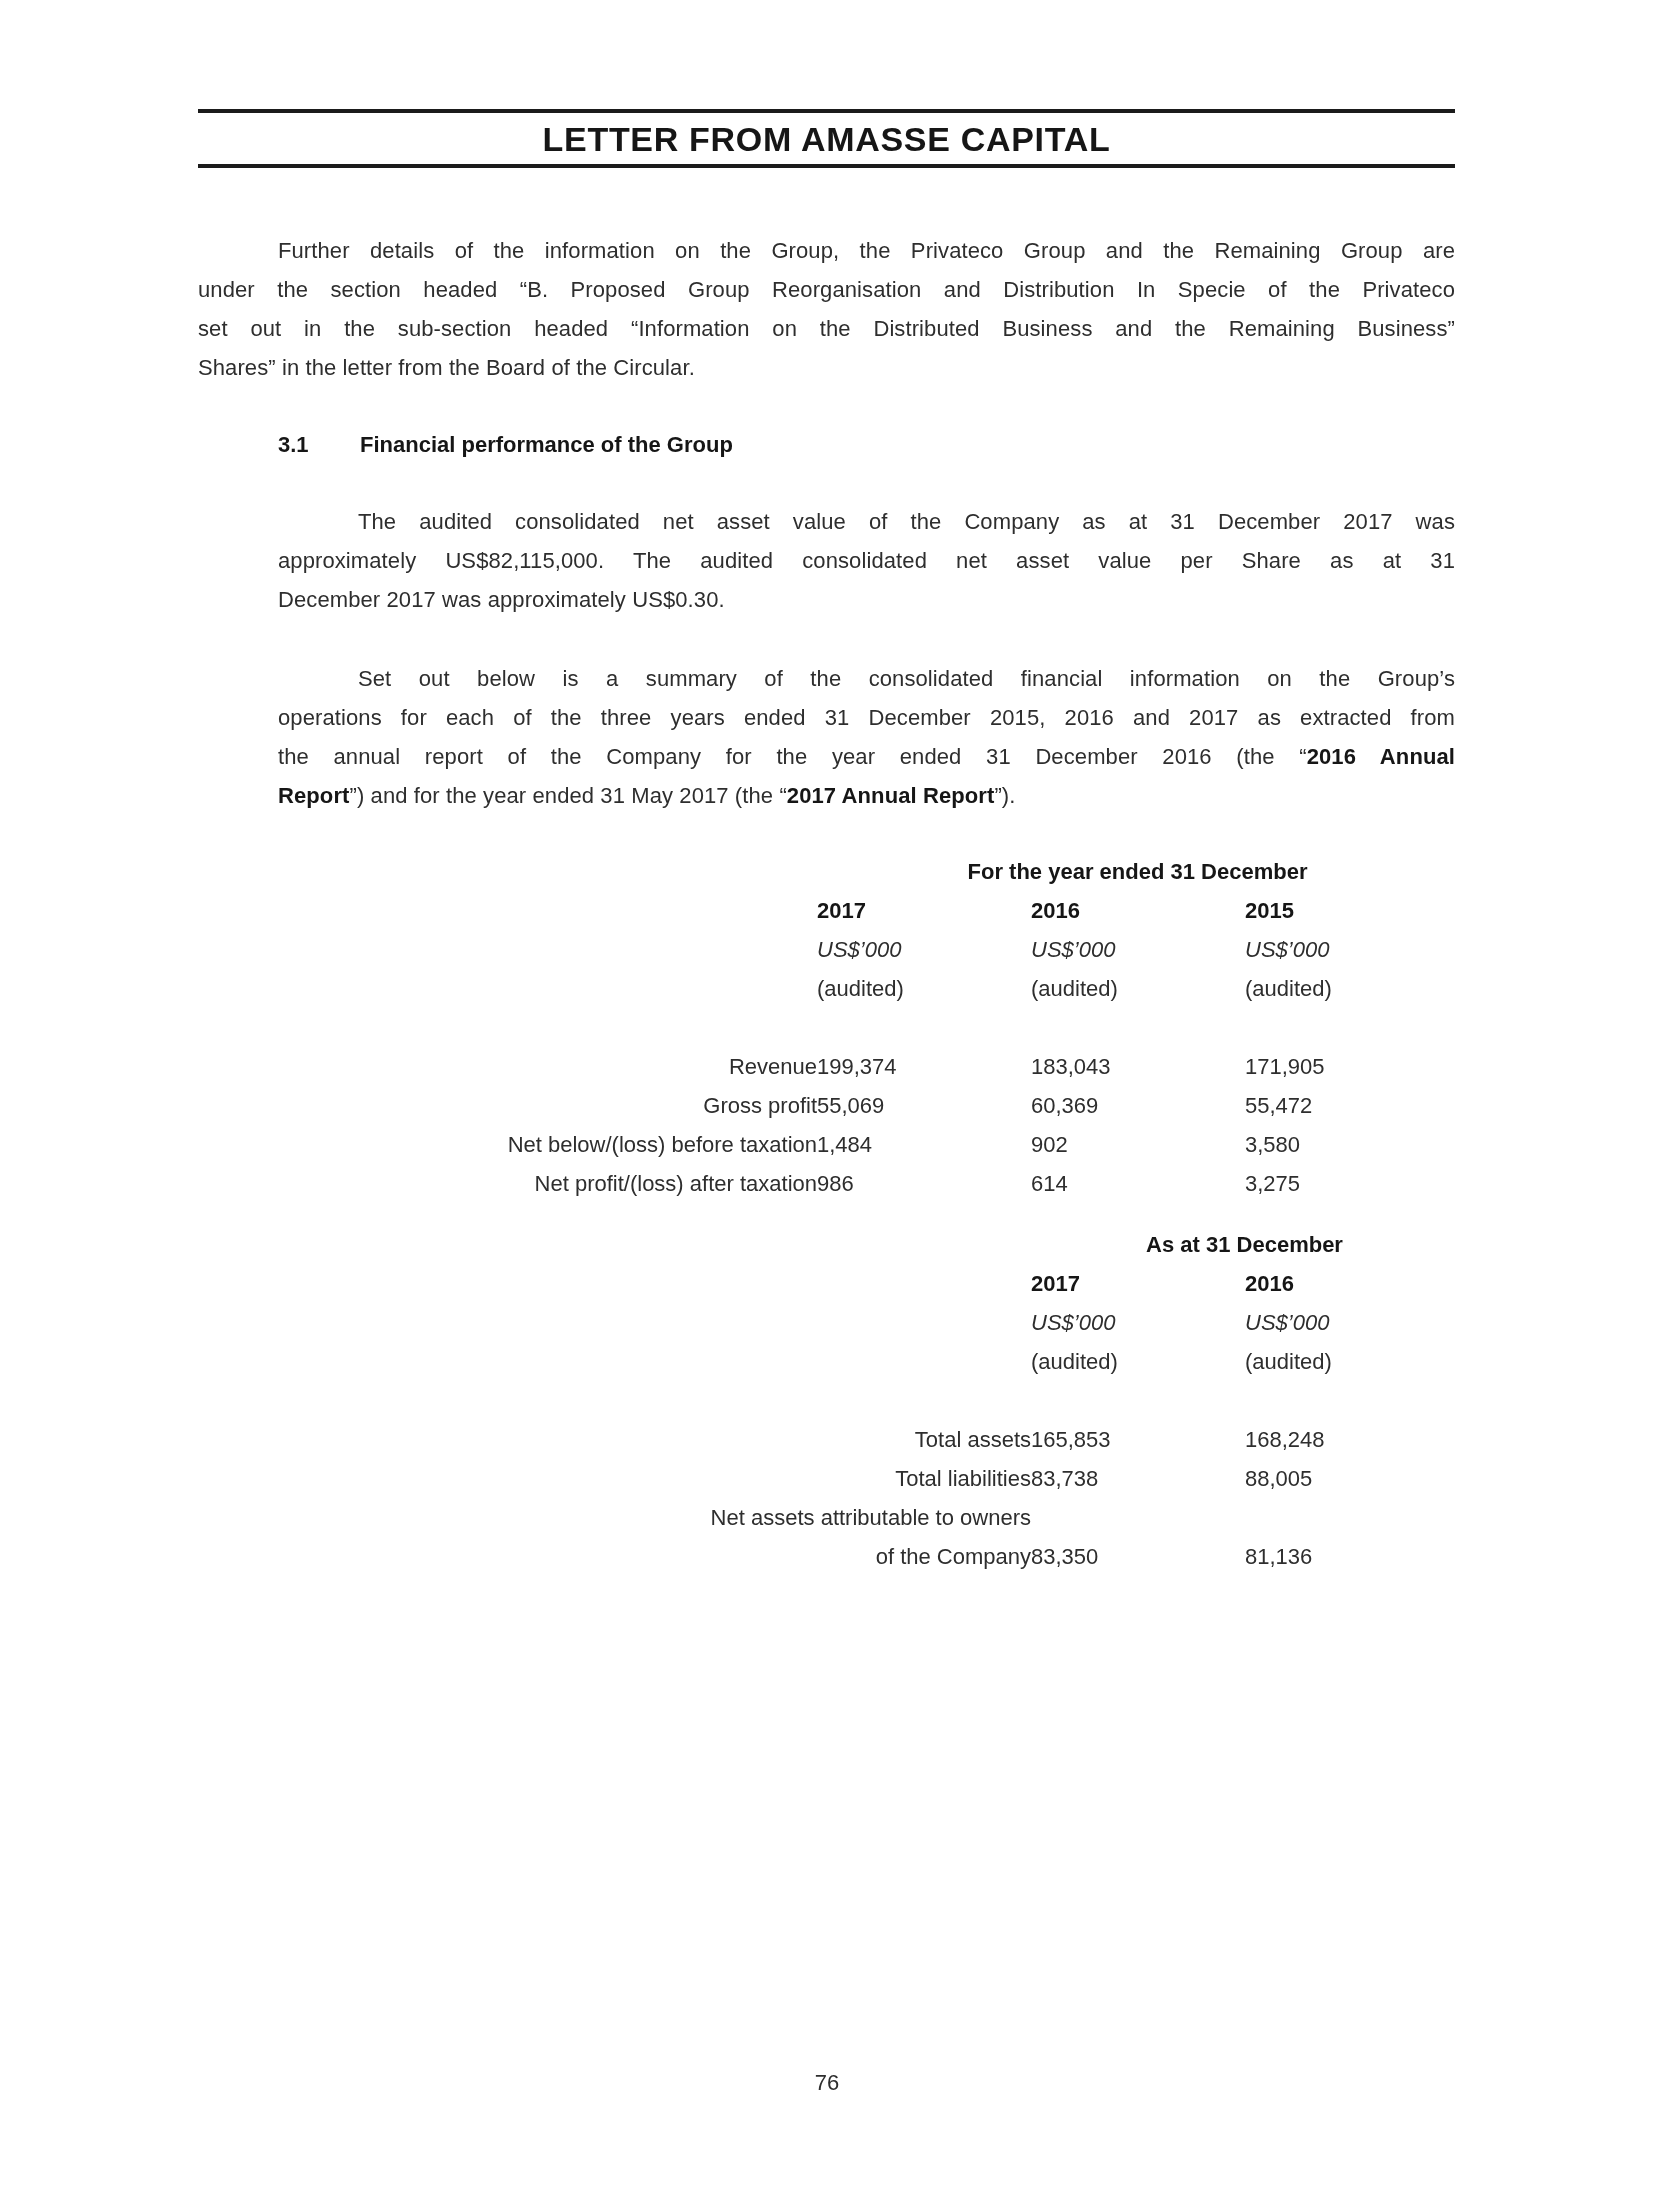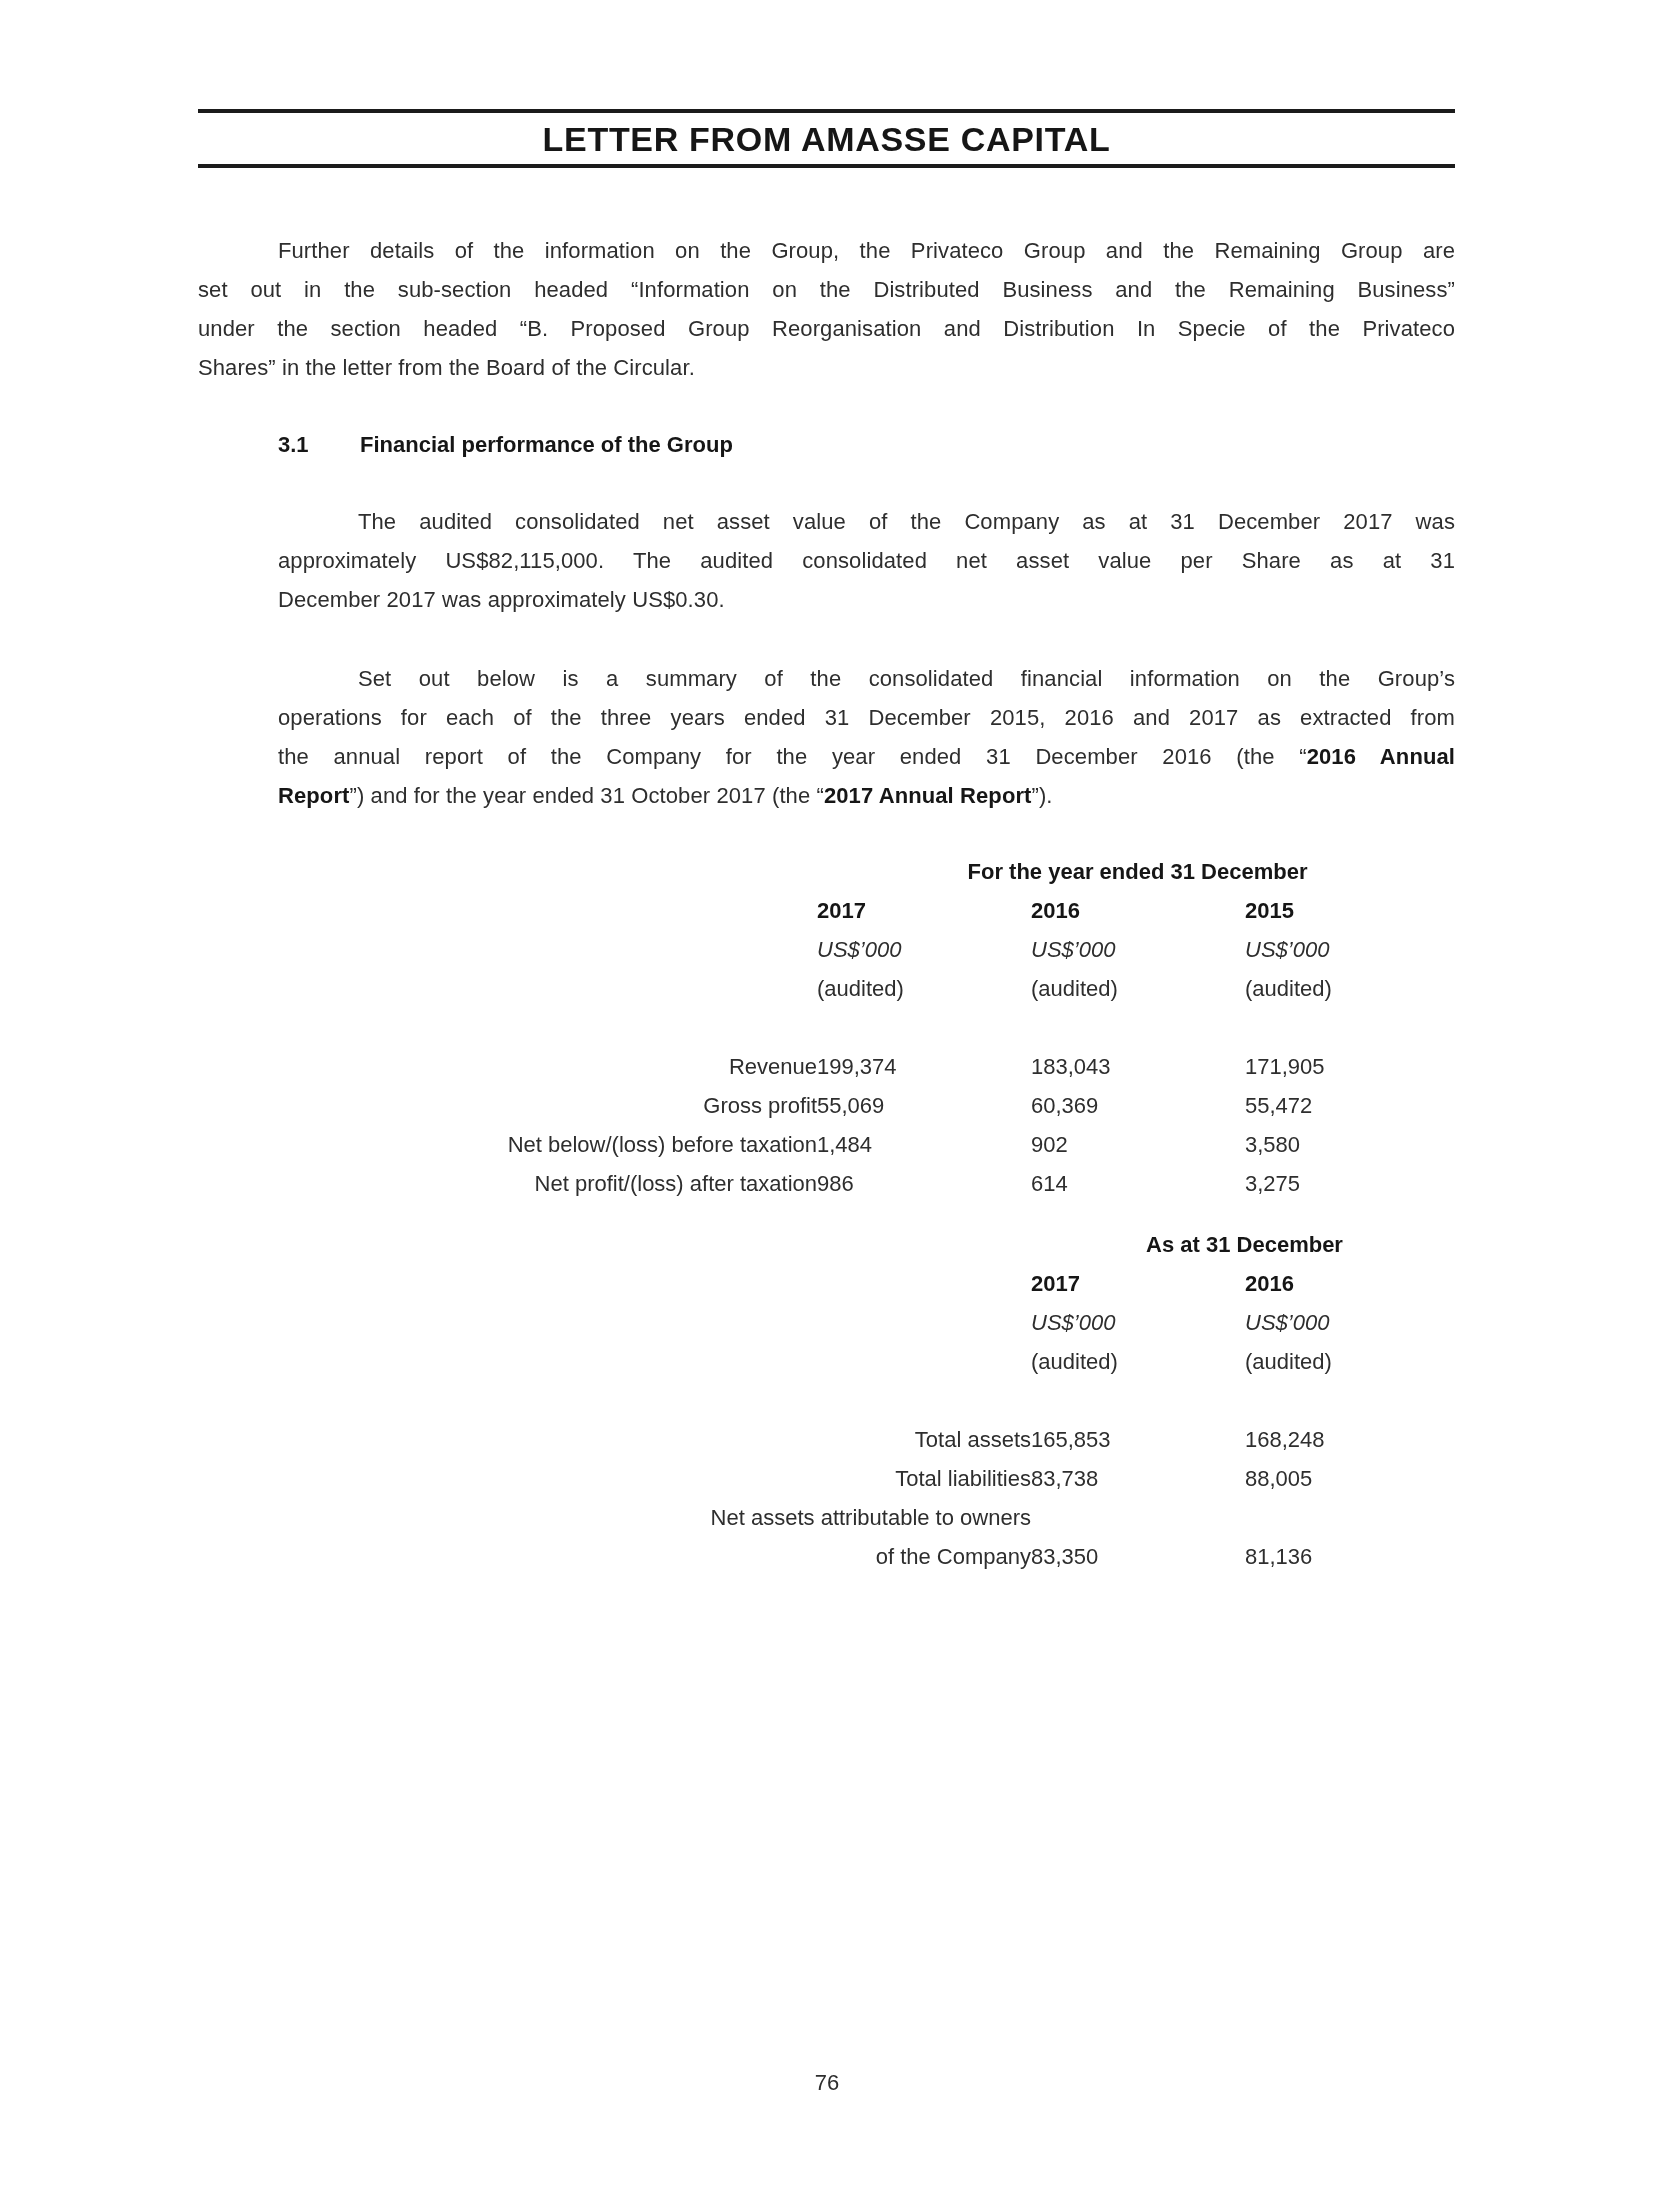--- a/index.html
+++ b/index.html
@@ -56,41 +56,41 @@
 <body>
 
 <div class="page">
 
   <div class="rule rule-top"></div>
   <h1 class="doc-title">LETTER FROM AMASSE CAPITAL</h1>
   <div class="rule rule-bottom"></div>
 
   <div class="para para-intro">
     <div class="pline findent">Further details of the information on the Group, the Privateco Group and the Remaining Group are</div>
+    <div class="pline">under the section headed “B. Proposed Group Reorganisation and Distribution In Specie of the Privateco</div>
     <div class="pline">set out in the sub-section headed “Information on the Distributed Business and the Remaining Business”</div>
-    <div class="pline">under the section headed “B. Proposed Group Reorganisation and Distribution In Specie of the Privateco</div>
     <div class="pline pline-last">Shares” in the letter from the Board of the Circular.</div>
   </div>
 
   <div class="sec-heading">
     <span class="sec-num">3.1</span>
     <span class="sec-title">Financial performance of the Group</span>
   </div>
 
   <div class="para para-std para-nav">
     <div class="pline findent">The audited consolidated net asset value of the Company as at 31 December 2017 was</div>
     <div class="pline">approximately US$82,115,000. The audited consolidated net asset value per Share as at 31</div>
     <div class="pline pline-last">December 2017 was approximately US$0.30.</div>
   </div>
 
   <div class="para para-std para-summary">
     <div class="pline findent">Set out below is a summary of the consolidated financial information on the Group’s</div>
     <div class="pline">operations for each of the three years ended 31 December 2015, 2016 and 2017 as extracted from</div>
     <div class="pline"><span>the annual report of the Company for the year ended 31 December 2016 (the “</span><span class="b">2016 Annual</span></div>
-    <div class="pline pline-last"><span class="b">Report</span><span>”) and for the year ended 31 October 2017 (the “</span><span class="b">2017 Annual Report</span><span>”).</span></div>
+    <div class="pline pline-last"><span class="b">Report</span><span>”) and for the year ended 31 May 2017 (the “</span><span class="b">2017 Annual Report</span><span>”).</span></div>
   </div>
 
   <div class="fintable t1">
     <div class="trow">
       <div class="tlabel"></div>
       <div class="tcap3">For the year ended 31 December</div>
     </div>
     <div class="trow">
       <div class="tlabel"></div>
       <div class="tnum byear">2017</div>

